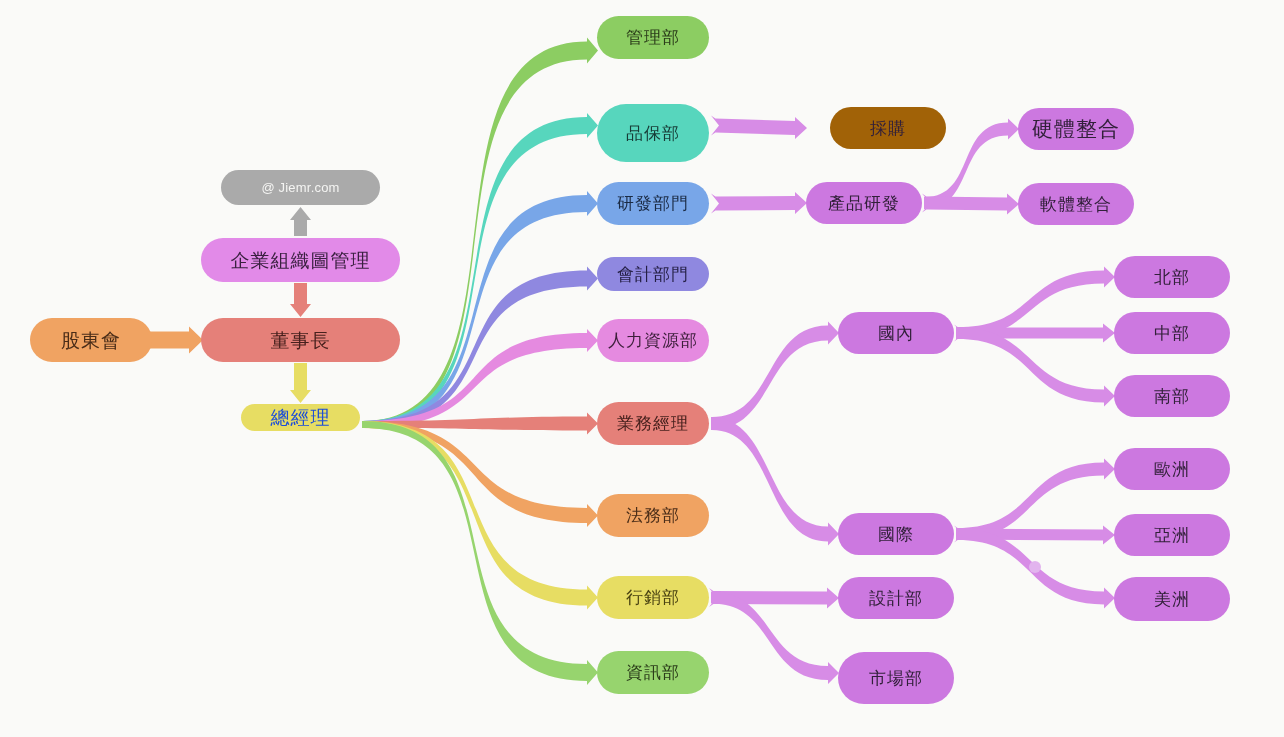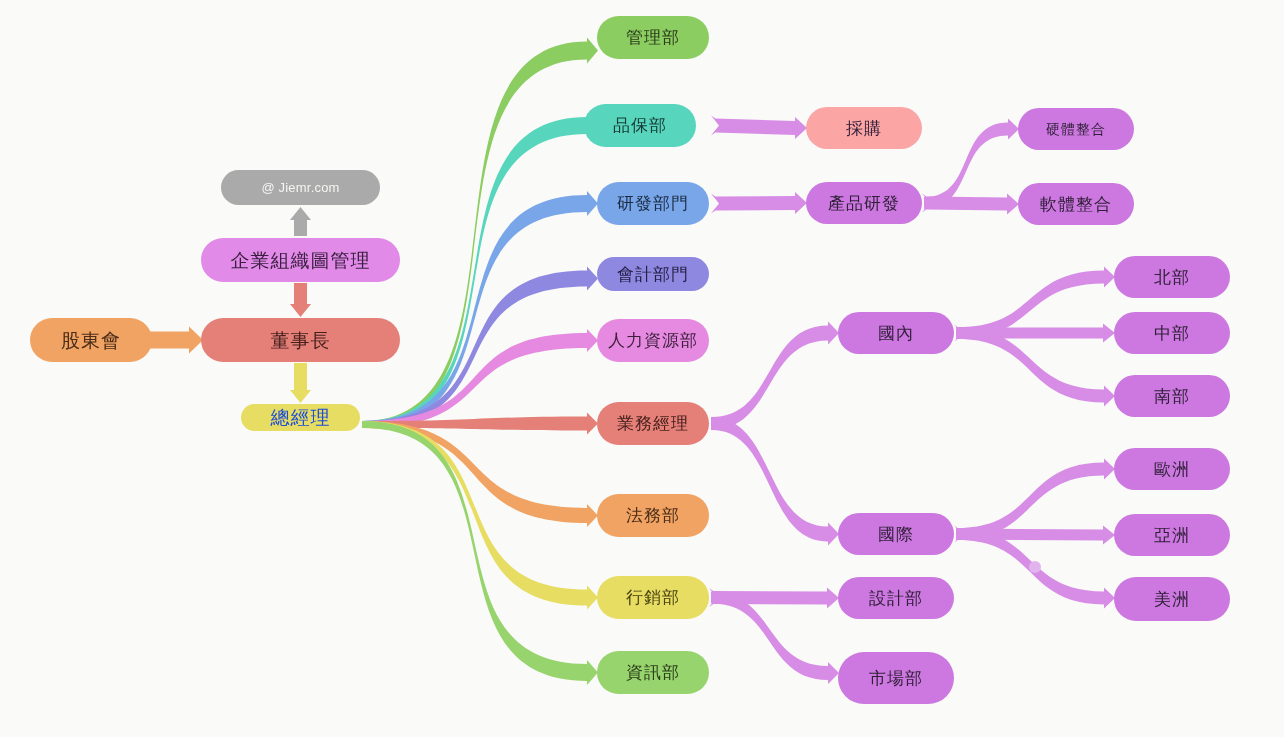--- a/index.html
+++ b/index.html
@@ -93,21 +93,21 @@
       </div>
       <div class="node" style="left: 201px; top: 318px; width: 199px; height: 44px; background: rgb(229, 128, 121); color: rgb(71, 32, 29); font-size: 19px;">
         <span>董事長</span>
       </div>
       <div class="node" style="left: 241px; top: 404px; width: 119px; height: 27px; background: rgb(231, 221, 99); color: #1d4ed8; font-size: 19px;">
         <span>總經理</span>
       </div>
       <div class="node" style="left: 597px; top: 16px; width: 112px; height: 43px; background: rgb(140, 205, 98); color: rgb(43, 61, 26); font-size: 17px;">
         <span>管理部</span>
       </div>
-      <div class="node" style="left: 584px; top: 104px; width: 112px; height: 43px; background: rgb(87, 214, 189); color: rgb(23, 59, 54); font-size: 17px;">
+      <div class="node" style="left: 597px; top: 104px; width: 112px; height: 58px; background: rgb(87, 214, 189); color: rgb(23, 59, 54); font-size: 17px;">
         <span>品保部</span>
       </div>
       <div class="node" style="left: 597px; top: 182px; width: 112px; height: 43px; background: rgb(120, 166, 232); color: rgb(27, 43, 68); font-size: 17px;">
         <span>研發部門</span>
       </div>
       <div class="node" style="left: 597px; top: 257px; width: 112px; height: 34px; background: rgb(143, 136, 224); color: rgb(36, 31, 68); font-size: 17px;">
         <span>會計部門</span>
       </div>
       <div class="node" style="left: 597px; top: 319px; width: 112px; height: 43px; background: rgb(229, 138, 224); color: rgb(61, 31, 59); font-size: 17px;">
         <span>人力資源部</span>
@@ -117,27 +117,27 @@
       </div>
       <div class="node" style="left: 597px; top: 494px; width: 112px; height: 43px; background: rgb(240, 163, 98); color: rgb(74, 45, 24); font-size: 17px;">
         <span>法務部</span>
       </div>
       <div class="node" style="left: 597px; top: 576px; width: 112px; height: 43px; background: rgb(231, 221, 99); color: rgb(74, 67, 18); font-size: 17px;">
         <span>行銷部</span>
       </div>
       <div class="node" style="left: 597px; top: 651px; width: 112px; height: 43px; background: rgb(151, 212, 110); color: rgb(43, 61, 26); font-size: 17px;">
         <span>資訊部</span>
       </div>
-      <div class="node" style="left: 806px; top: 107px; width: 116px; height: 42px; background: #fca5a5; color: rgb(50, 32, 58); font-size: 17px; justify-content: center;">
+      <div class="node" style="left: 830px; top: 107px; width: 116px; height: 42px; background: #a16207; color: rgb(50, 32, 58); font-size: 17px; justify-content: center;">
         <span>採購</span>
       </div>
       <div class="node" style="left: 806px; top: 182px; width: 116px; height: 42px; background: rgb(204, 120, 224); color: rgb(50, 32, 58); font-size: 17px;">
         <span>產品研發</span>
       </div>
-      <div class="node" style="left: 1018px; top: 108px; width: 116px; height: 42px; background: rgb(204, 120, 224); color: rgb(50, 32, 58); font-size: 14px;">
+      <div class="node" style="left: 1018px; top: 108px; width: 116px; height: 42px; background: rgb(204, 120, 224); color: rgb(50, 32, 58); font-size: 21px;">
         <span>硬體整合</span>
       </div>
       <div class="node" style="left: 1018px; top: 183px; width: 116px; height: 42px; background: rgb(204, 120, 224); color: rgb(50, 32, 58); font-size: 17px;">
         <span>軟體整合</span>
       </div>
       <div class="node" style="left: 838px; top: 312px; width: 116px; height: 42px; background: rgb(204, 120, 224); color: rgb(50, 32, 58); font-size: 17px;">
         <span>國內</span>
       </div>
       <div class="node" style="left: 838px; top: 513px; width: 116px; height: 42px; background: rgb(204, 120, 224); color: rgb(50, 32, 58); font-size: 17px;">
         <span>國際</span>

